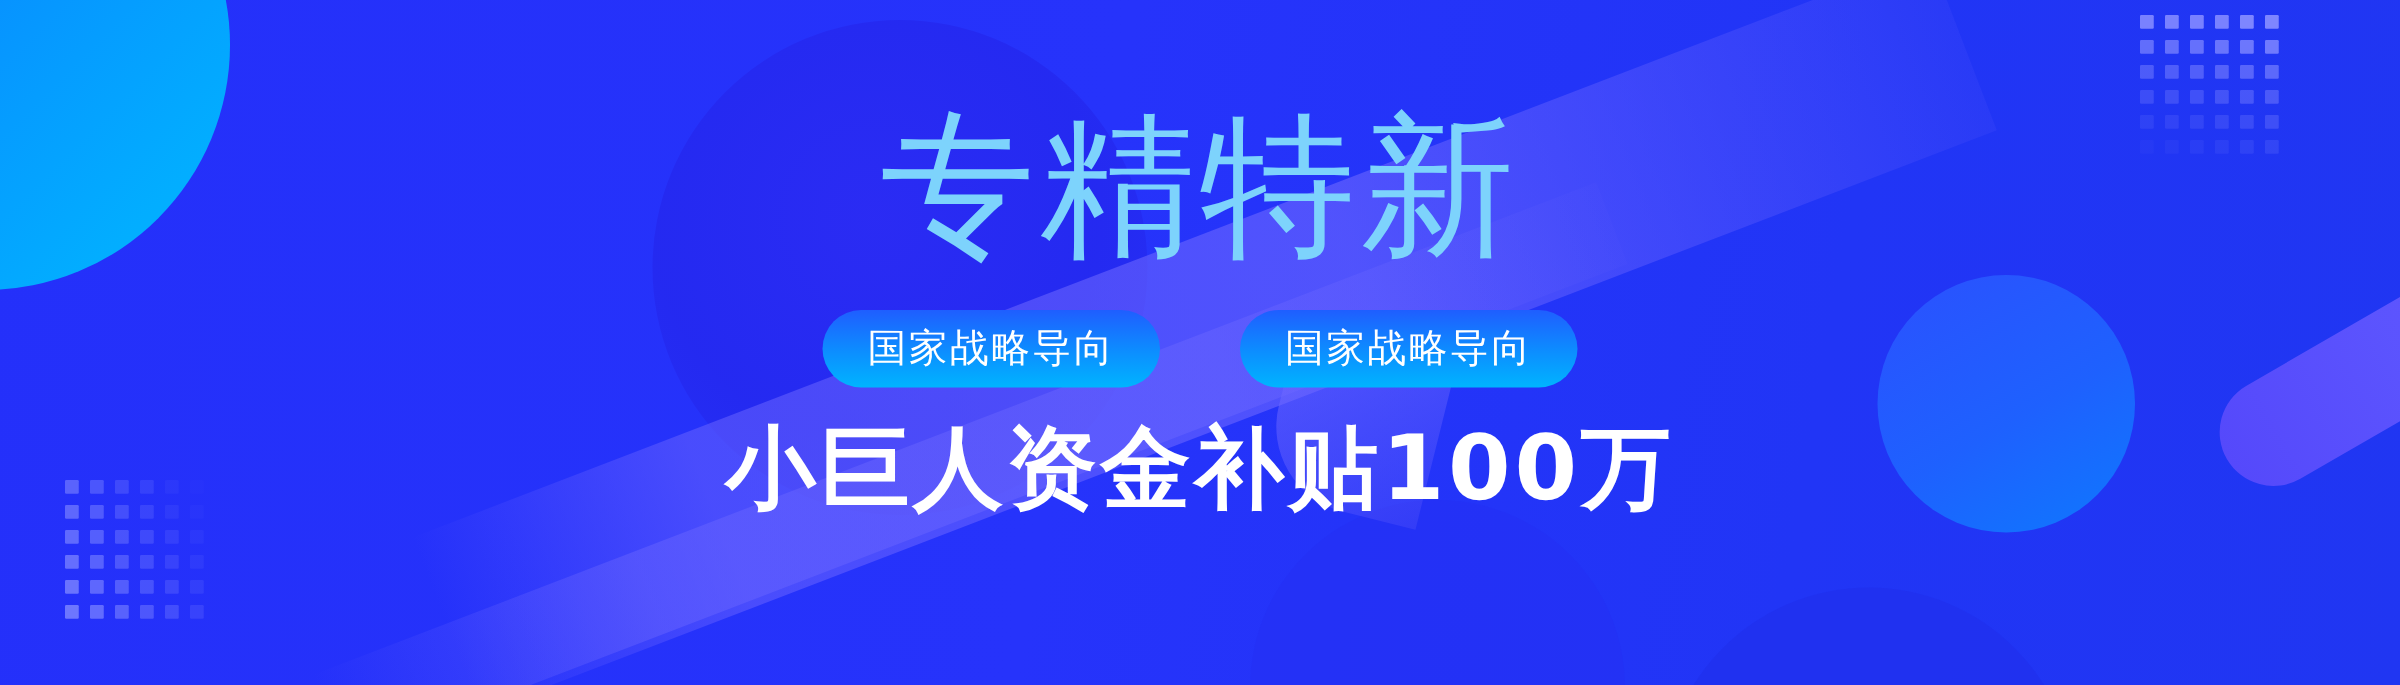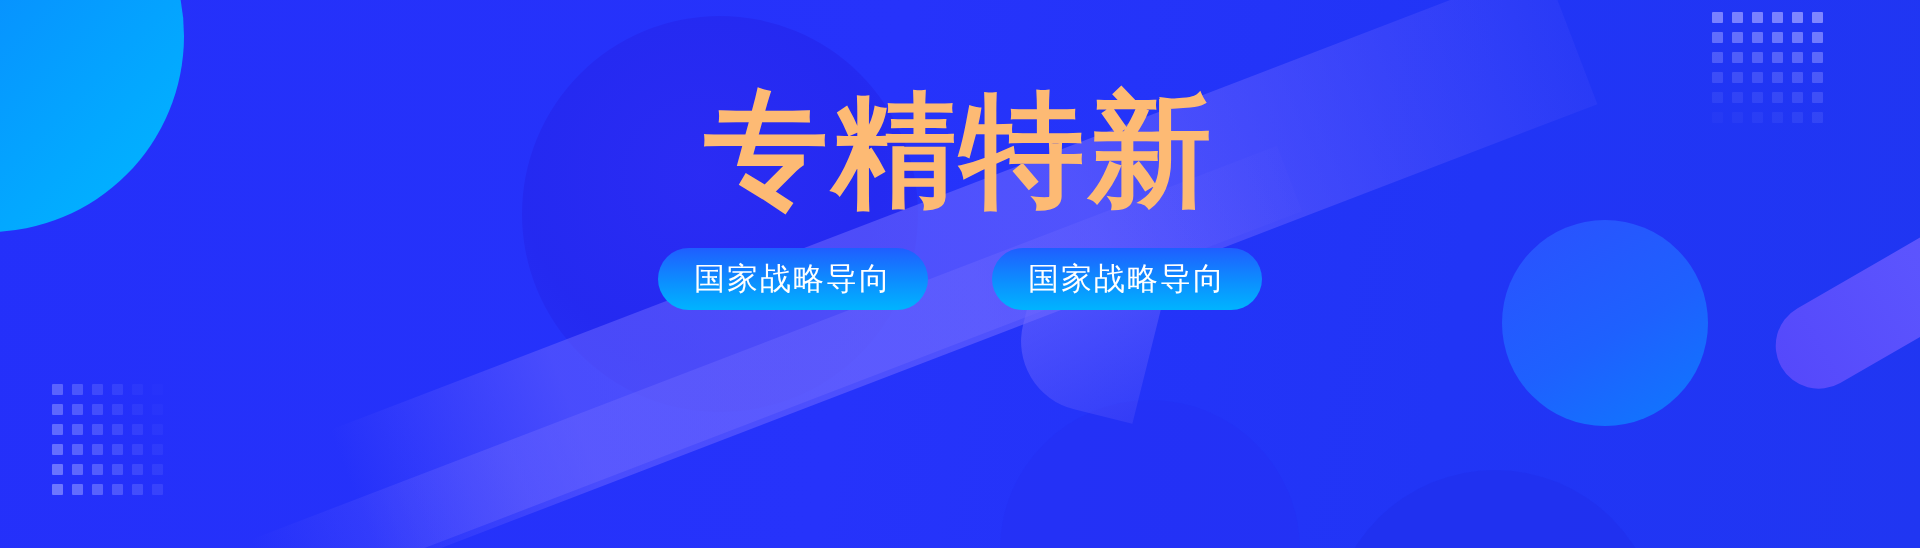--- a/index.html
+++ b/index.html
@@ -131,22 +131,22 @@
     display: flex;
     flex-direction: column;
     align-items: center;
     justify-content: flex-start;
   }
 
   .headline {
     margin-top: 88px;
     font-size: 124px;
     line-height: 1;
-    font-weight: 700;
-    color: #fdba74;
+    font-weight: 400;
+    color: #7dd3fc;
     letter-spacing: 4px;
     white-space: nowrap;
     font-family: "DejaVu Sans", "Liberation Sans", sans-serif;
   }
 
   .badges {
     margin-top: 36px;
     display: flex;
     gap: 64px;
   }
@@ -284,15 +284,16 @@
 
   <div class="content">
 
     <div class="headline">专精特新</div>
 
     <div class="badges">
       <div class="badge">国家战略导向</div>
       <div class="badge">国家战略导向</div>
     </div>
 
+    <div class="subline">小巨人资金补贴100万</div>
 
   </div>
 </div>
 
 </body></html>

